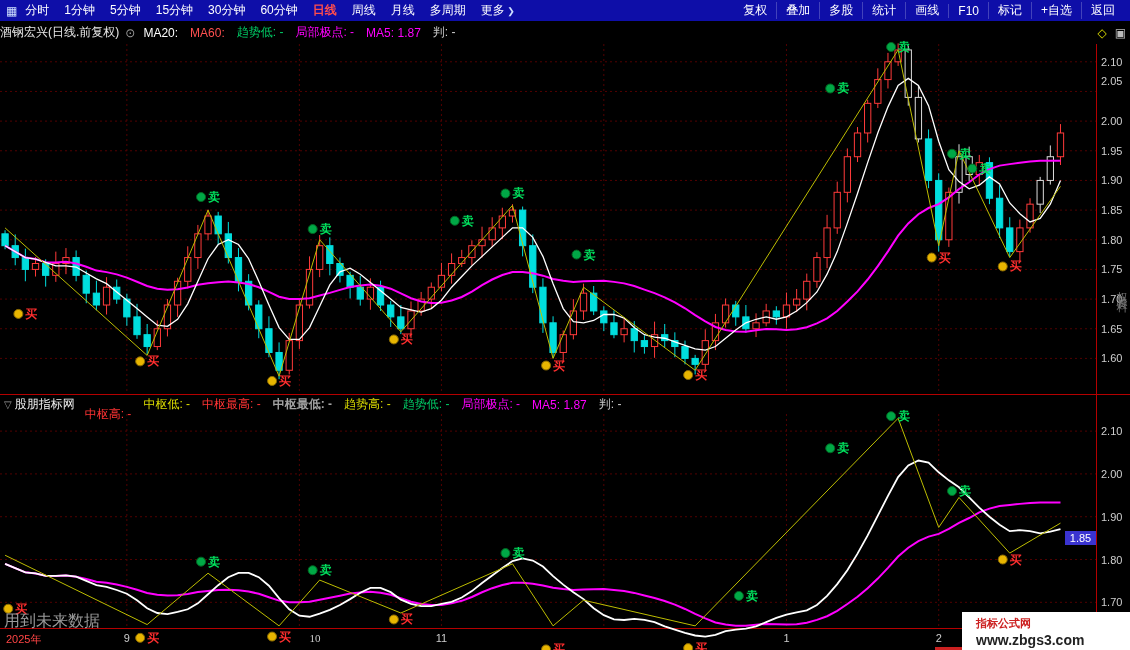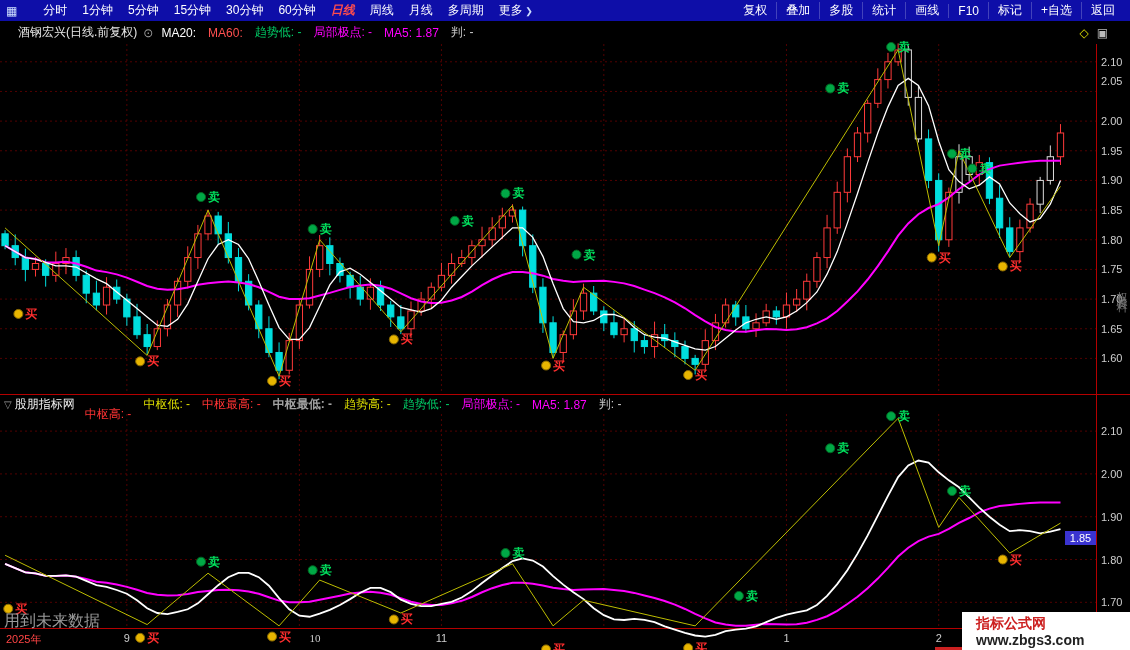--- a/index.html
+++ b/index.html
@@ -2,30 +2,30 @@
 <html><head>
 <meta charset="utf-8">
 <style>
   html,body{margin:0;padding:0;background:#000;}
   .screen{position:relative;width:1130px;height:650px;background:#000;overflow:hidden;
           font-family:"Liberation Sans",sans-serif;-webkit-font-smoothing:antialiased;}
   
   .toolbar{position:absolute;top:0;left:0;width:1130px;height:21px;background:#0e0ea8;
            display:flex;align-items:center;padding:0 6px;box-sizing:border-box;color:#fff;font-size:12px;}
   .tb-icon{color:#cfe0ff;margin-right:8px;font-size:12px;cursor:pointer;}
-  .tb-left{display:flex;gap:15px;align-items:center;margin-left:18px;}
+  .tb-left{display:flex;gap:15px;align-items:center;}
   .tb-item{cursor:pointer;white-space:nowrap;}
-  .tb-item.active{color:#ff4d4d;font-weight:bold;font-style:italic;}
+  .tb-item.active{color:#ff4d4d;font-weight:bold;}
   .tb-item .arrow{font-size:9px;color:#cfe0ff;}
   .tb-right{margin-left:auto;display:flex;align-items:center;}
   .tb-btn{cursor:pointer;white-space:nowrap;padding:0 9px;border-left:1px solid rgba(255,255,255,.22);}
   .tb-btn:first-child{border-left:none;}
   
   .header-row{position:absolute;top:21px;left:0;width:1130px;height:23px;display:flex;align-items:center;
-              padding:0 18px;box-sizing:border-box;font-size:12px;color:#ddd;}
+              padding:0 0;box-sizing:border-box;font-size:12px;color:#ddd;}
   .stock-title{color:#e8e8e8;margin-right:4px;}
   .hdr-circle{color:#9a9a9a;margin:0 8px 0 2px;font-size:12px;cursor:pointer;}
   .ind-list{display:flex;gap:12px;align-items:center;white-space:nowrap;}
   .hdr-spacer{flex:1;}
   .diamond-ic{color:#d8d800;margin-right:8px;cursor:pointer;}
   .win-ic{color:#bbb;margin-right:4px;cursor:pointer;}
   .p2-header{position:absolute;top:395px;left:0;width:1096px;height:19px;display:flex;align-items:center;
              padding:0 4px;box-sizing:border-box;font-size:12px;color:#ddd;}
   .p2-arrow{color:#9a9a9a;margin-right:3px;font-size:10px;cursor:pointer;}
   .p2-name{color:#f0f0f0;margin-right:10px;}
@@ -58,21 +58,21 @@
   .future-warning{position:absolute;left:4px;top:611px;font-size:16px;color:#9a9a9a;z-index:4;}
   .xaxis{position:absolute;top:628px;left:0;width:1130px;height:18px;background:#000;
          border-top:1px solid #b40000;box-sizing:border-box;z-index:2;}
   .year-label{position:absolute;left:6px;top:3px;font-size:11px;color:#ff4545;}
   .month-label{position:absolute;top:3px;font-size:11px;color:#cccccc;transform:translateX(-50%);}
   .bottom-strip{position:absolute;top:646px;left:0;width:1130px;height:4px;background:#000;}
   .mini-progress{position:absolute;left:935px;top:647px;width:30px;height:3px;background:#cc2020;}
   
   .watermark{position:absolute;right:0;bottom:0;width:168px;height:38px;background:#ffffff;
              padding:2px 0 0 14px;box-sizing:border-box;z-index:10;}
-  .wm-line1{color:#cc2020;font-size:14px;font-weight:bold;line-height:18px;}
+  .wm-line1{color:#cc2020;font-size:11px;font-weight:bold;line-height:18px;}
   .wm-line2{color:#222;font-size:14px;font-weight:bold;line-height:16px;}
 </style>
 </head>
 <body>
 
 <div class="screen">
 
   <div class="toolbar">
     <span class="tb-icon">▦</span>
     <div class="tb-left" id="tb-left">

